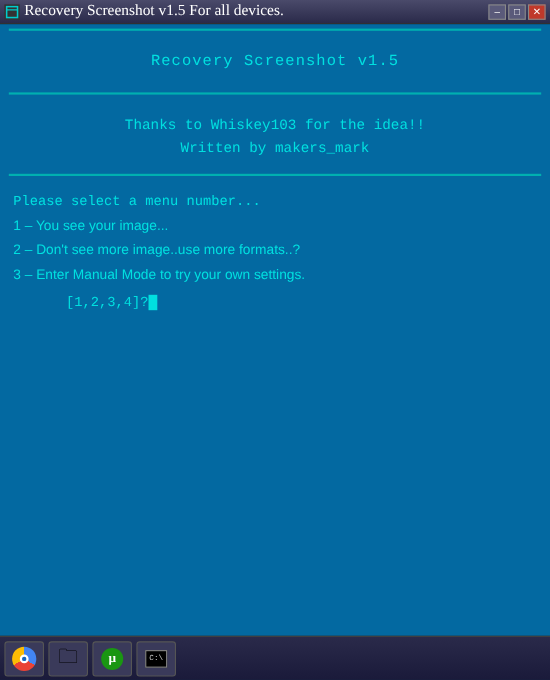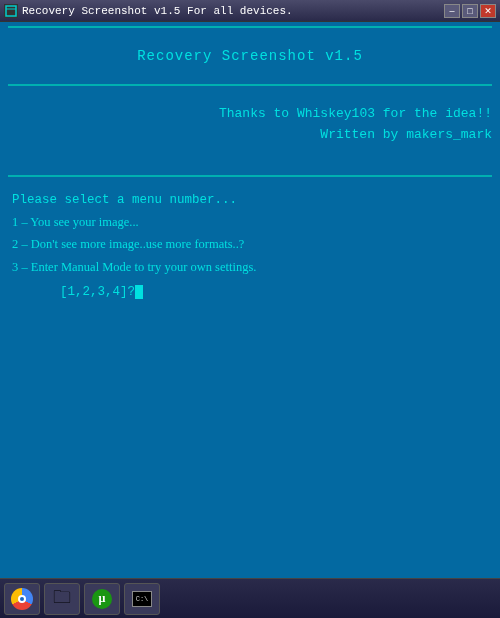--- a/index.html
+++ b/index.html
@@ -43,22 +43,22 @@
       justify-content: center;
     }
 
     .title-icon svg {
       width: 12px;
       height: 12px;
     }
 
     .title-text {
       color: #ffffff;
-      font-size: 11px;
-      font-family: Liberation Mono, monospace;
+      font-size: 14px;
+      font-family: Liberation Serif, serif;
     }
 
     .title-bar-controls {
       display: flex;
       gap: 2px;
     }
 
     .title-btn {
       width: 16px;
       height: 14px;
@@ -116,22 +116,22 @@
 
     .border-line-mid {
       width: 100%;
       height: 2px;
       background: #00b0b0;
       margin: 8px 0;
     }
 
     
     .thanks-area {
-      text-align: right;
-      padding: 10px 0 29px 0;
+      text-align: center;
+      padding: 10px 0 12px 0;
     }
 
     .thanks-line {
       color: #00e0e0;
       font-size: 13px;
       font-family: 'Courier New', monospace;
       line-height: 1.6;
     }
 
     .border-line-bottom {
@@ -149,21 +149,21 @@
     .menu-prompt {
       color: #00e0e0;
       font-size: 12.5px;
       font-family: 'Courier New', monospace;
       margin-bottom: 6px;
     }
 
     .menu-item {
       color: #00e0e0;
       font-size: 12.5px;
-      font-family: Liberation Serif, serif;
+      font-family: Liberation Sans, sans-serif;
       margin-bottom: 4px;
       line-height: 1.5;
     }
 
     .menu-input {
       color: #00e0e0;
       font-size: 12.5px;
       font-family: 'Courier New', monospace;
       margin-top: 8px;
       margin-left: 48px;

